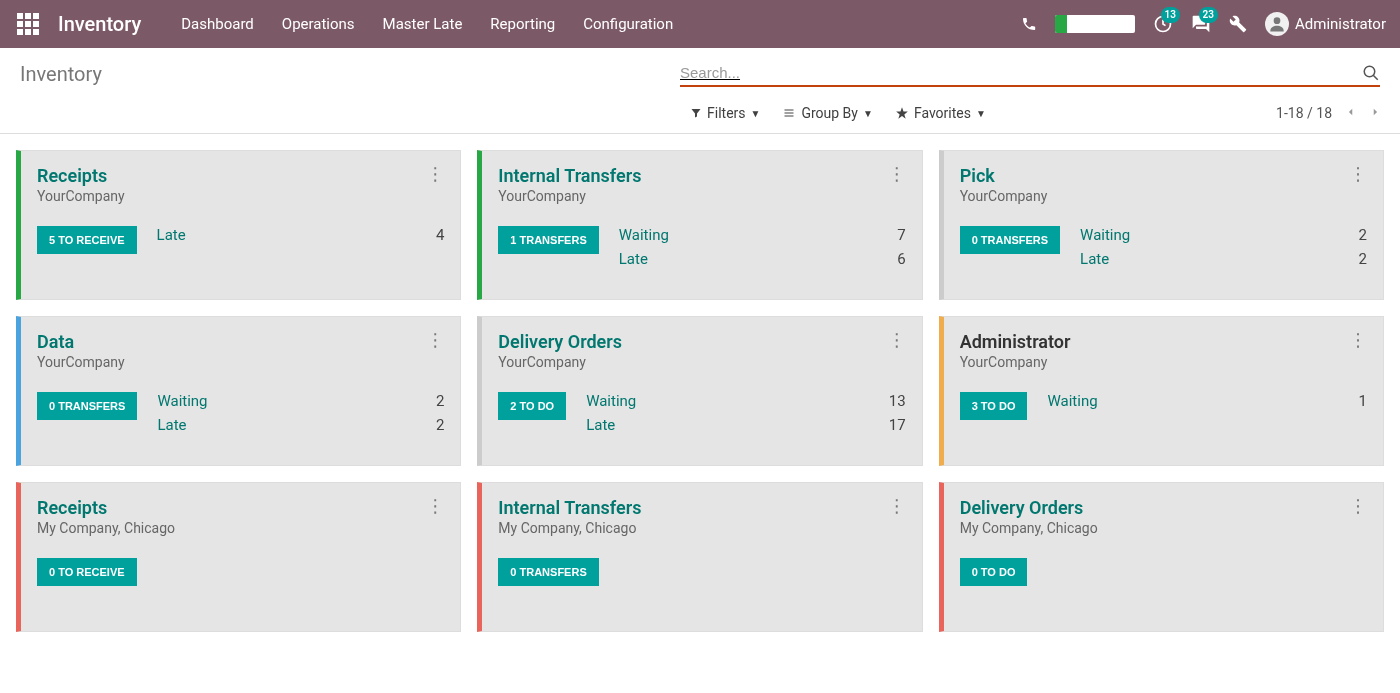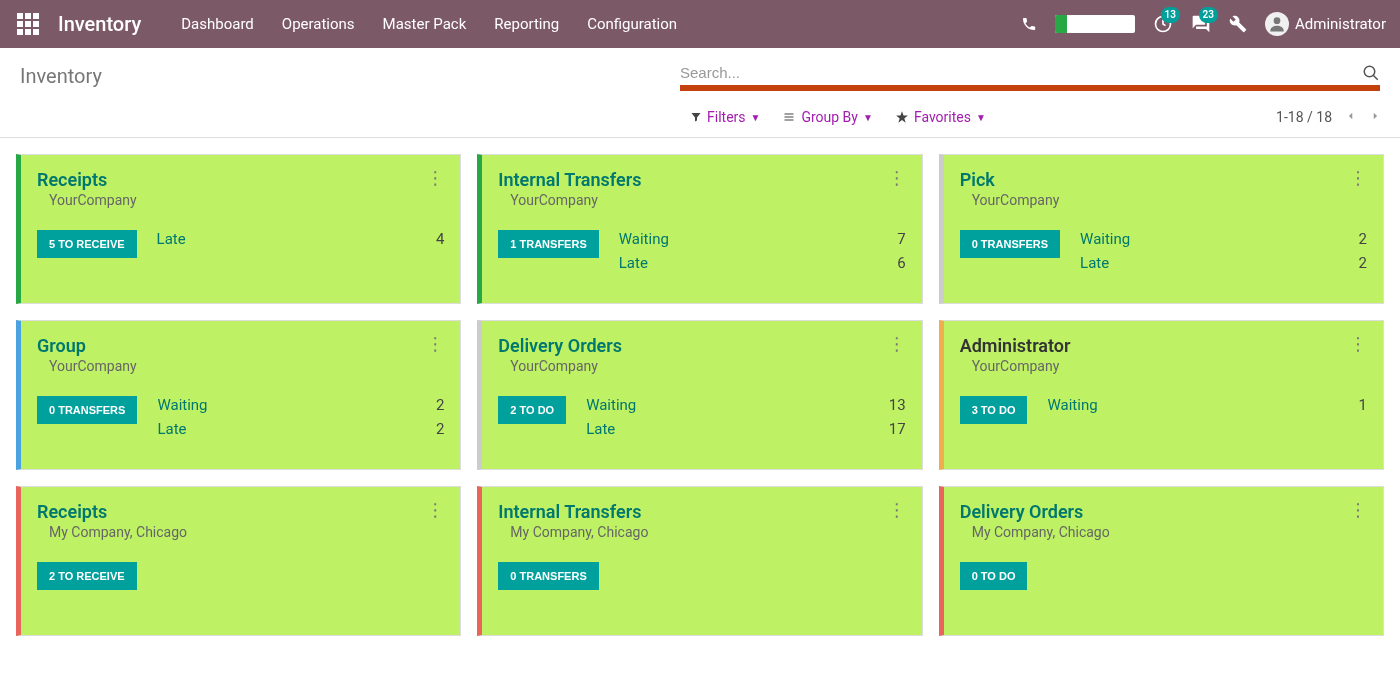--- a/index.html
+++ b/index.html
@@ -18,46 +18,46 @@
 .icon-wrap { position: relative; cursor: pointer; display: flex; align-items: center; }
 .badge { position: absolute; top: -7px; right: -7px; min-width: 18px; height: 16px; padding: 0 4px; background: #00A09D; color: #fff; font-size: 10px; line-height: 16px; text-align: center; border-radius: 8px; font-weight: 600; }
 .avatar { width: 24px; height: 24px; border-radius: 50%; background: #f0f0f0; display: inline-flex; align-items: center; justify-content: center; margin-right: 6px; }
 .user-block { display: flex; align-items: center; cursor: pointer; }
 .user-name { font-size: 15px; text-align: center; }
 
 
 .sub-header { padding: 12px 20px 8px; }
 .sh-row { display: flex; align-items: center; }
 .page-title { font-size: 20px; color: #777; font-weight: 400; flex: 1; }
-.search-wrap { display: flex; align-items: center; width: 700px; border-bottom: 6px solid #c2410c; }
+.search-wrap { display: flex; align-items: center; width: 700px; border-bottom: 2px solid #c2410c; text-decoration: underline; }
 .search-input { flex: 1; border: none; outline: none; font-size: 15px; padding: 4px 0; color: #555; }
 .search-input::placeholder { color: #999; }
 .search-icon { color: #666; cursor: pointer; }
-.ctrl-btn { display: flex; align-items: center; gap: 5px; font-size: 14px; color: #a21caf; cursor: pointer; }
+.ctrl-btn { display: flex; align-items: center; gap: 5px; font-size: 14px; color: #404040; cursor: pointer; }
 .ctrl-btn .caret { font-size: 10px; }
 .controls-right { margin-left: auto; display: flex; gap: 14px; }
 .counter { font-size: 14px; color: #555; }
 .pager-arrows { display: flex; gap: 14px; color: #999; }
 .pager-arrows span { cursor: pointer; }
 
 .controls-container { display: flex; justify-content: space-between; align-items: center; padding: 10px 20px 12px; border-bottom: 1px solid #ddd; }
 .cc-left { display: flex; gap: 22px; margin-left: 670px; }
 
 
 .kanban { padding: 16px; display: grid; grid-template-columns: repeat(3, 1fr); gap: 16px; }
-.card { border: 1px solid #ddd; background: #bef264; padding: 14px 16px 20px 16px; position: relative; border-left-width: 5px; min-height: 150px; }
+.card { border: 1px solid #ddd; background: #e5e5e5; padding: 14px 16px 20px 16px; position: relative; border-left-width: 5px; min-height: 150px; }
 .card.green { border-left-color: #28a745; }
 .card.blue { border-left-color: #4aa3df; }
 .card.orange { border-left-color: #f0ad4e; }
 .card.red { border-left-color: #e9655b; }
 .card.gray { border-left-color: #ccc; }
 .card-head { display: flex; justify-content: space-between; }
 .card-title { font-size: 18px; font-weight: 600; color: #00776F; cursor: pointer; }
 .card-title.black { color: #333; }
-.card-sub { font-size: 14px; color: #666; margin-top: 2px; margin-left: 12px; }
+.card-sub { font-size: 14px; color: #666; margin-top: 2px; }
 .kebab { color: #777; cursor: pointer; font-size: 18px; line-height: 1; }
 .card-body { display: flex; margin-top: 22px; gap: 20px; }
 .action-btn { background: #00A09D; color: #fff; padding: 8px 12px; font-size: 11px; font-weight: 700; border: none; cursor: pointer; white-space: nowrap; align-self: flex-start; }
 .stats { flex: 1; display: flex; flex-direction: column; gap: 6px; }
 .stat-row { display: flex; justify-content: space-between; font-size: 15px; }
 .stat-label { color: #00776F; cursor: pointer; }
 .stat-val { color: #444; }
 
 svg { display: block; }
 </style>
@@ -73,21 +73,21 @@
       <span></span>
       <span></span>
       <span></span>
       <span></span>
       <span></span>
   </div>
   <div class="app-title">Inventory</div>
   <div class="nav-menu">
     <div class="nav-menu-item">Dashboard</div>
     <div class="nav-menu-item">Operations</div>
-    <div class="nav-menu-item">Master Pack</div>
+    <div class="nav-menu-item">Master Late</div>
     <div class="nav-menu-item">Reporting</div>
     <div class="nav-menu-item">Configuration</div>
   </div>
   <div class="nav-right">
     <span class="icon-wrap">
       <svg width="16" height="16" viewBox="0 0 24 24" fill="#fff">
           <path d="M6.6 10.8c1.4 2.8 3.8 5.1 6.6 6.6l2.2-2.2c.3-.3.7-.4 1.1-.2 1.2.4 2.5.6 3.8.6.6 0 1 .4 1 1V20c0 .6-.4 1-1 1C10.6 21 3 13.4 3 4c0-.6.4-1 1-1h3.5c.6 0 1 .4 1 1 0 1.3.2 2.6.6 3.8.1.4 0 .8-.3 1.1L6.6 10.8z"></path>
         </svg>
     </span>
     <div class="progress-bar">
@@ -238,21 +238,21 @@
           <div class="stat-row">
             <span class="stat-label">Late</span>
             <span class="stat-val">2</span>
           </div>
         </div>
       </div>
     </div>
     <div class="card blue">
       <div class="card-head">
         <div>
-          <div class="card-title">Group</div>
+          <div class="card-title">Data</div>
           <div class="card-sub">YourCompany</div>
         </div>
         <div class="kebab">⋮</div>
       </div>
       <div class="card-body">
         <button class="action-btn">0 TRANSFERS</button>
         <div class="stats">
           <div class="stat-row">
             <span class="stat-label">Waiting</span>
             <span class="stat-val">2</span>
@@ -306,21 +306,21 @@
     </div>
     <div class="card red">
       <div class="card-head">
         <div>
           <div class="card-title">Receipts</div>
           <div class="card-sub">My Company, Chicago</div>
         </div>
         <div class="kebab">⋮</div>
       </div>
       <div class="card-body">
-        <button class="action-btn">2 TO RECEIVE</button>
+        <button class="action-btn">0 TO RECEIVE</button>
       </div>
     </div>
     <div class="card red">
       <div class="card-head">
         <div>
           <div class="card-title">Internal Transfers</div>
           <div class="card-sub">My Company, Chicago</div>
         </div>
         <div class="kebab">⋮</div>
       </div>

